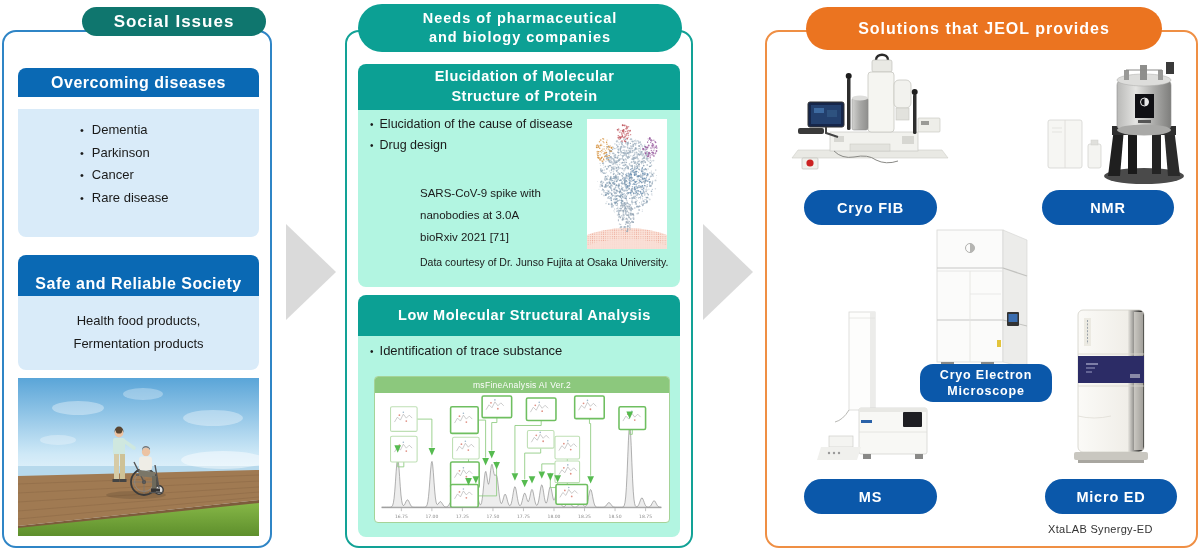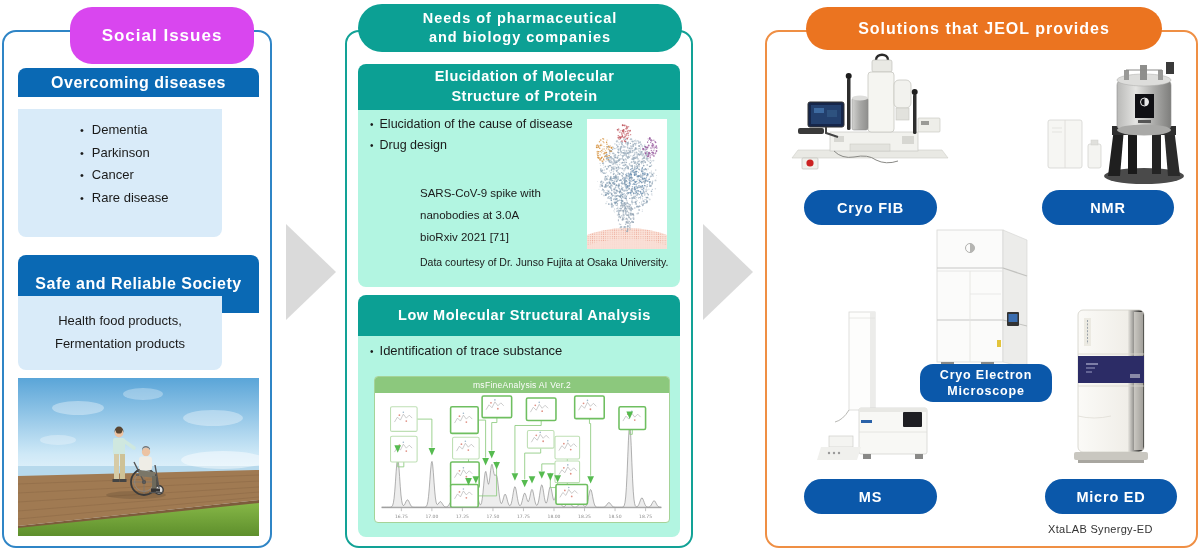--- a/index.html
+++ b/index.html
@@ -8,29 +8,29 @@
   .pre { white-space:pre-line; }
 
   
   .panel { position:absolute; top:30px; height:518px; border-radius:14px; background:#fff; }
   #panel-left   { left:2px;   width:270px; border:2px solid #2f85c6; }
   #panel-middle { left:345px; width:348px; border:2px solid #12a296; }
   #panel-right  { left:765px; width:433px; border:2px solid #ef8f44; }
 
   .pill { position:absolute; color:#fff; font-weight:bold; display:flex; align-items:center;
           justify-content:center; text-align:center; letter-spacing:1px; z-index:5; }
-  #pill-left   { left:66px;  top:-25px; width:184px; height:57px; border-radius:22px; background:#d946ef; font-size:17px; }
+  #pill-left   { left:78px;  top:-25px; width:184px; height:29px; border-radius:22px; background:#0f766e; font-size:17px; }
   #pill-middle { left:11px;  top:-28px; width:324px; height:48px; border-radius:24px; background:#0ca094; font-size:14.5px; line-height:1.3; }
   #pill-right  { left:39px;  top:-25px; width:356px; height:43px; border-radius:22px; background:#eb7420; font-size:16px; }
 
   
   .bar-blue { position:absolute; left:14px; width:241px; background:#0a69b4; color:#fff; font-weight:bold;
               display:flex; align-items:center; justify-content:center; font-size:16px; letter-spacing:0.5px;
               border-radius:8px 8px 0 0; }
-  .box-blue { position:absolute; left:14px; width:204px; background:#d9ebf9; border-radius:0 0 8px 8px; }
+  .box-blue { position:absolute; left:14px; width:241px; background:#d9ebf9; border-radius:0 0 8px 8px; }
   #disease-bar { top:36px; height:29px; }
   #disease-box { top:77px; height:128px; }
   #disease-box ul { list-style:none; padding:10px 0 0 62px; }
   #disease-box li { font-size:13px; color:#1a1a1a; line-height:21.5px; }
   #disease-box li::before { content:"•"; margin-right:8px; font-size:11px; color:#1a1a1a; }
   #society-bar { top:223px; height:58px; }
   #society-box { top:264px; height:74px; }
   #society-box .txt { padding-top:13px; text-align:center; font-size:13px; line-height:23px; color:#1a1a1a; }
   #photo { position:absolute; left:14px; top:346px; width:241px; height:158px; overflow:hidden; }
 

